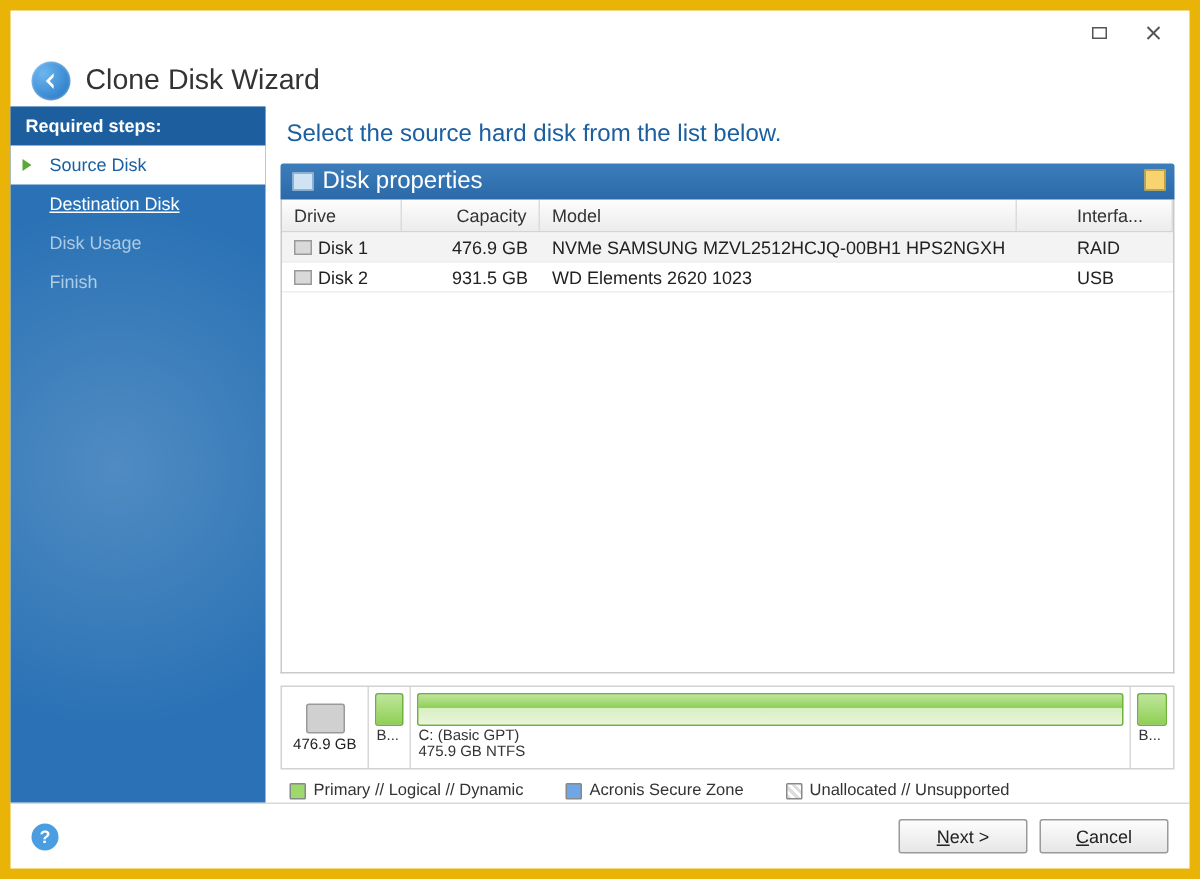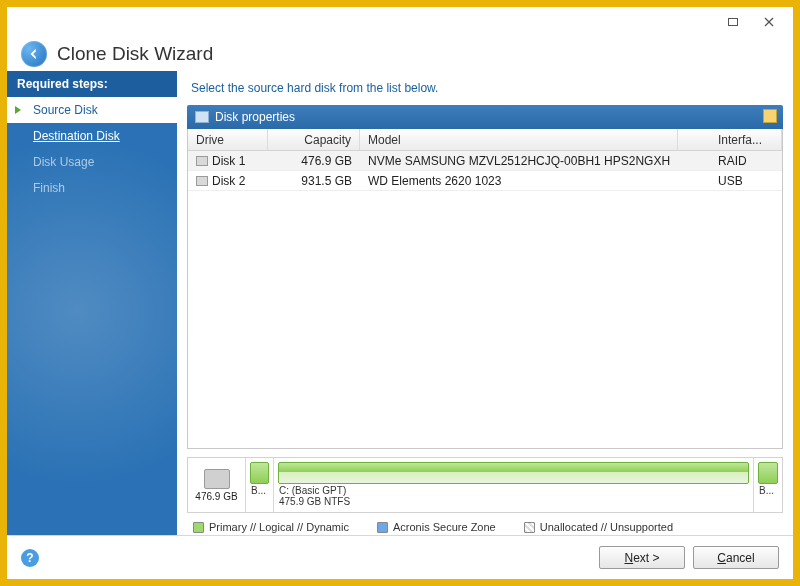--- a/index.html
+++ b/index.html
@@ -16,22 +16,22 @@
   .sidebar { width: 170px; background: #2a72b5; color: #fff; display: flex; flex-direction: column; position: relative; overflow: hidden; }
   .sidebar::after { content:""; position:absolute; left:-120px; top:50px; width:380px; height:380px; border-radius:50%; background: radial-gradient(circle at center, rgba(255,255,255,.18), rgba(255,255,255,0) 65%); pointer-events:none; }
   .sb-heading { background: #1d5f9e; font-weight: bold; padding: 6px 10px; font-size: 12px; }
   .sb-item { padding: 6px 10px 6px 26px; position: relative; font-size: 12px; }
   .sb-item.done::before { content:""; position:absolute; left:8px; top:7px; width:10px; height:5px; border-left:2px solid #6ef06e; border-bottom:2px solid #6ef06e; transform: rotate(-45deg); }
   .sb-item.underline span { text-decoration: underline; }
   .sb-item.active { background: #fff; color: #1a5fa0; }
   .sb-item.active::before { content:""; position:absolute; left:8px; top:9px; width:0; height:0; border-left:6px solid #5aa837; border-top:4px solid transparent; border-bottom:4px solid transparent; }
   .sb-item.disabled { color: #aac9e4; }
   .main { flex: 1; display: flex; flex-direction: column; padding: 8px 10px 0 10px; min-width: 0; }
-  .main-title { color: #1a5fa0; font-size: 12px; margin: 2px 0 10px 4px; }
-  .panel-hdr { height: 24px; background: linear-gradient(#3d7dbb, #2a6aa9); color:#fff; display:flex; align-items:center; padding-left:8px; font-size:12px; border-top-left-radius:2px; border-top-right-radius:2px; position:relative;text-align:right; }
+  .main-title { color: #1a5fa0; font-size: 16px; margin: 2px 0 10px 4px; }
+  .panel-hdr { height: 24px; background: linear-gradient(#3d7dbb, #2a6aa9); color:#fff; display:flex; align-items:center; padding-left:8px; font-size:16px; border-top-left-radius:2px; border-top-right-radius:2px; position:relative;text-align:right; }
   .panel-hdr .hdr-icon { width:14px; height:12px; background:#cfe3f5; margin-right:6px; border:1px solid #8fb2d4; }
   .panel-hdr .mini-icon { position:absolute; right:6px; top:4px; width:14px; height:14px; background:#f7d46f; border:1px solid #c6a437; }
   .table { flex:1; border:1px solid #c9c9c9; border-top:none; overflow:auto; }
   .thead { display:flex; background: linear-gradient(#fdfdfd,#ececec); border-bottom:1px solid #d4d4d4; height:22px; align-items:center; }
   .th { padding:0 8px; border-right:1px solid #dcdcdc; font-size:12px; color:#333; height:100%; display:flex; align-items:center; overflow:hidden; white-space:nowrap; text-overflow:ellipsis; }
   .col-drive{ width:80px; } .col-cap{ width:92px; text-align:right; justify-content:flex-end; } .col-model{ flex:1; } .col-int{ width:72px;margin-left:32px; }
   .tr { display:flex; height:20px; align-items:center; border-bottom:1px solid #eee; font-size:12px; }
   .tr.sel { background:#f3f3f3; }
   .td { padding:0 8px; overflow:hidden; white-space:nowrap; }
   .disk-glyph { display:inline-block; width:12px; height:10px; background:#d9d9d9; border:1px solid #9a9a9a; margin-right:4px; vertical-align:-1px; }

